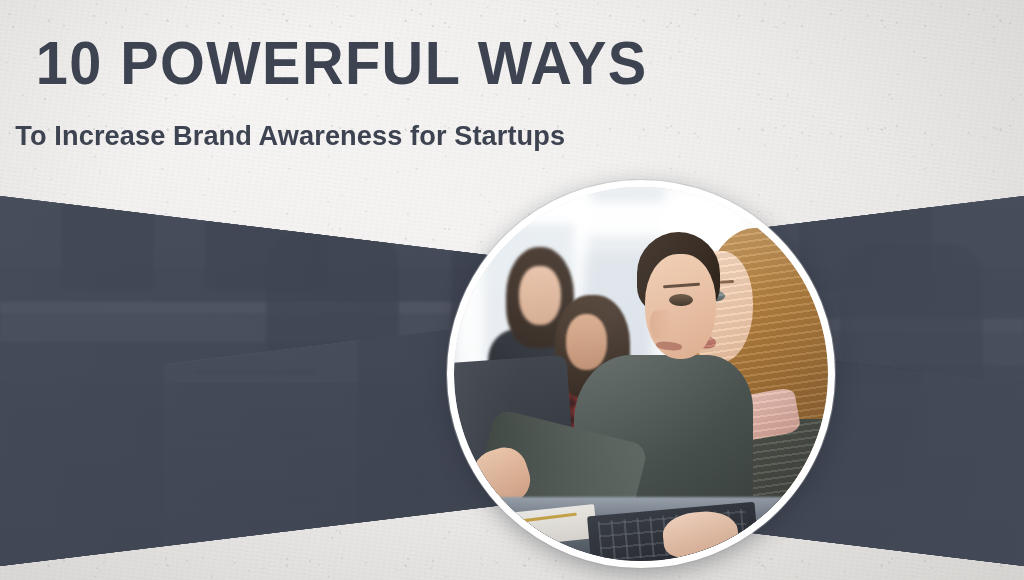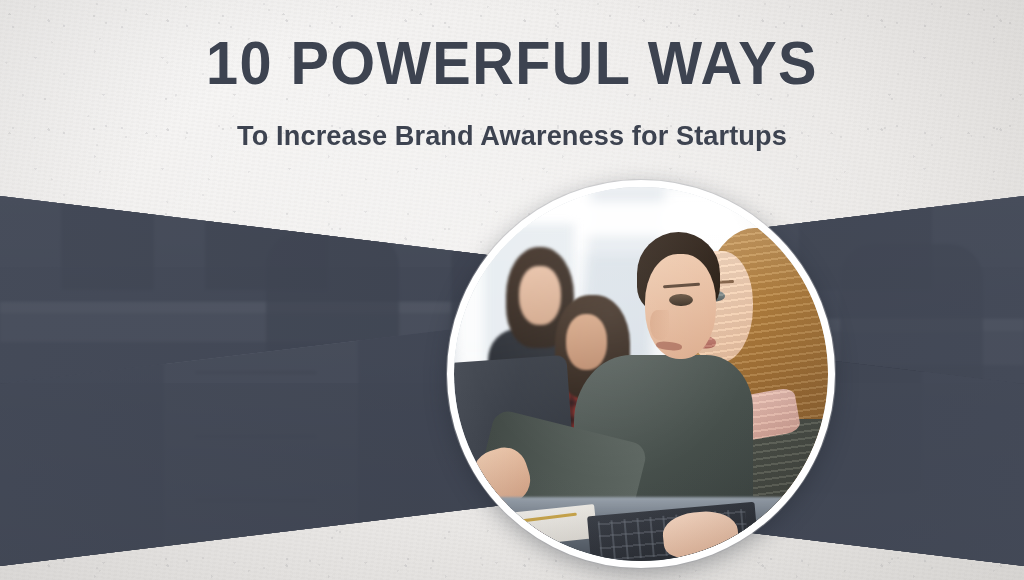--- a/index.html
+++ b/index.html
@@ -367,21 +367,20 @@
     background: radial-gradient(ellipse at 42% 34%, rgba(255,255,255,.10) 0%, rgba(255,255,255,0) 48%, rgba(40,45,55,.16) 100%);
     pointer-events: none;
   }
 
   
   .headline-block {
     position: absolute;
     left: 0; top: 0;
     width: 1024px;
     padding-top: 32px;
-    text-align: center;
   }
   .title {
     margin: 0;
     color: #3d4350;
     font-family: "Liberation Sans Narrow", "Liberation Sans", sans-serif;
     font-size: 62px;
     line-height: 1.0;
     font-weight: 700;
     letter-spacing: 1.5px;
     transform: scaleX(.93);

